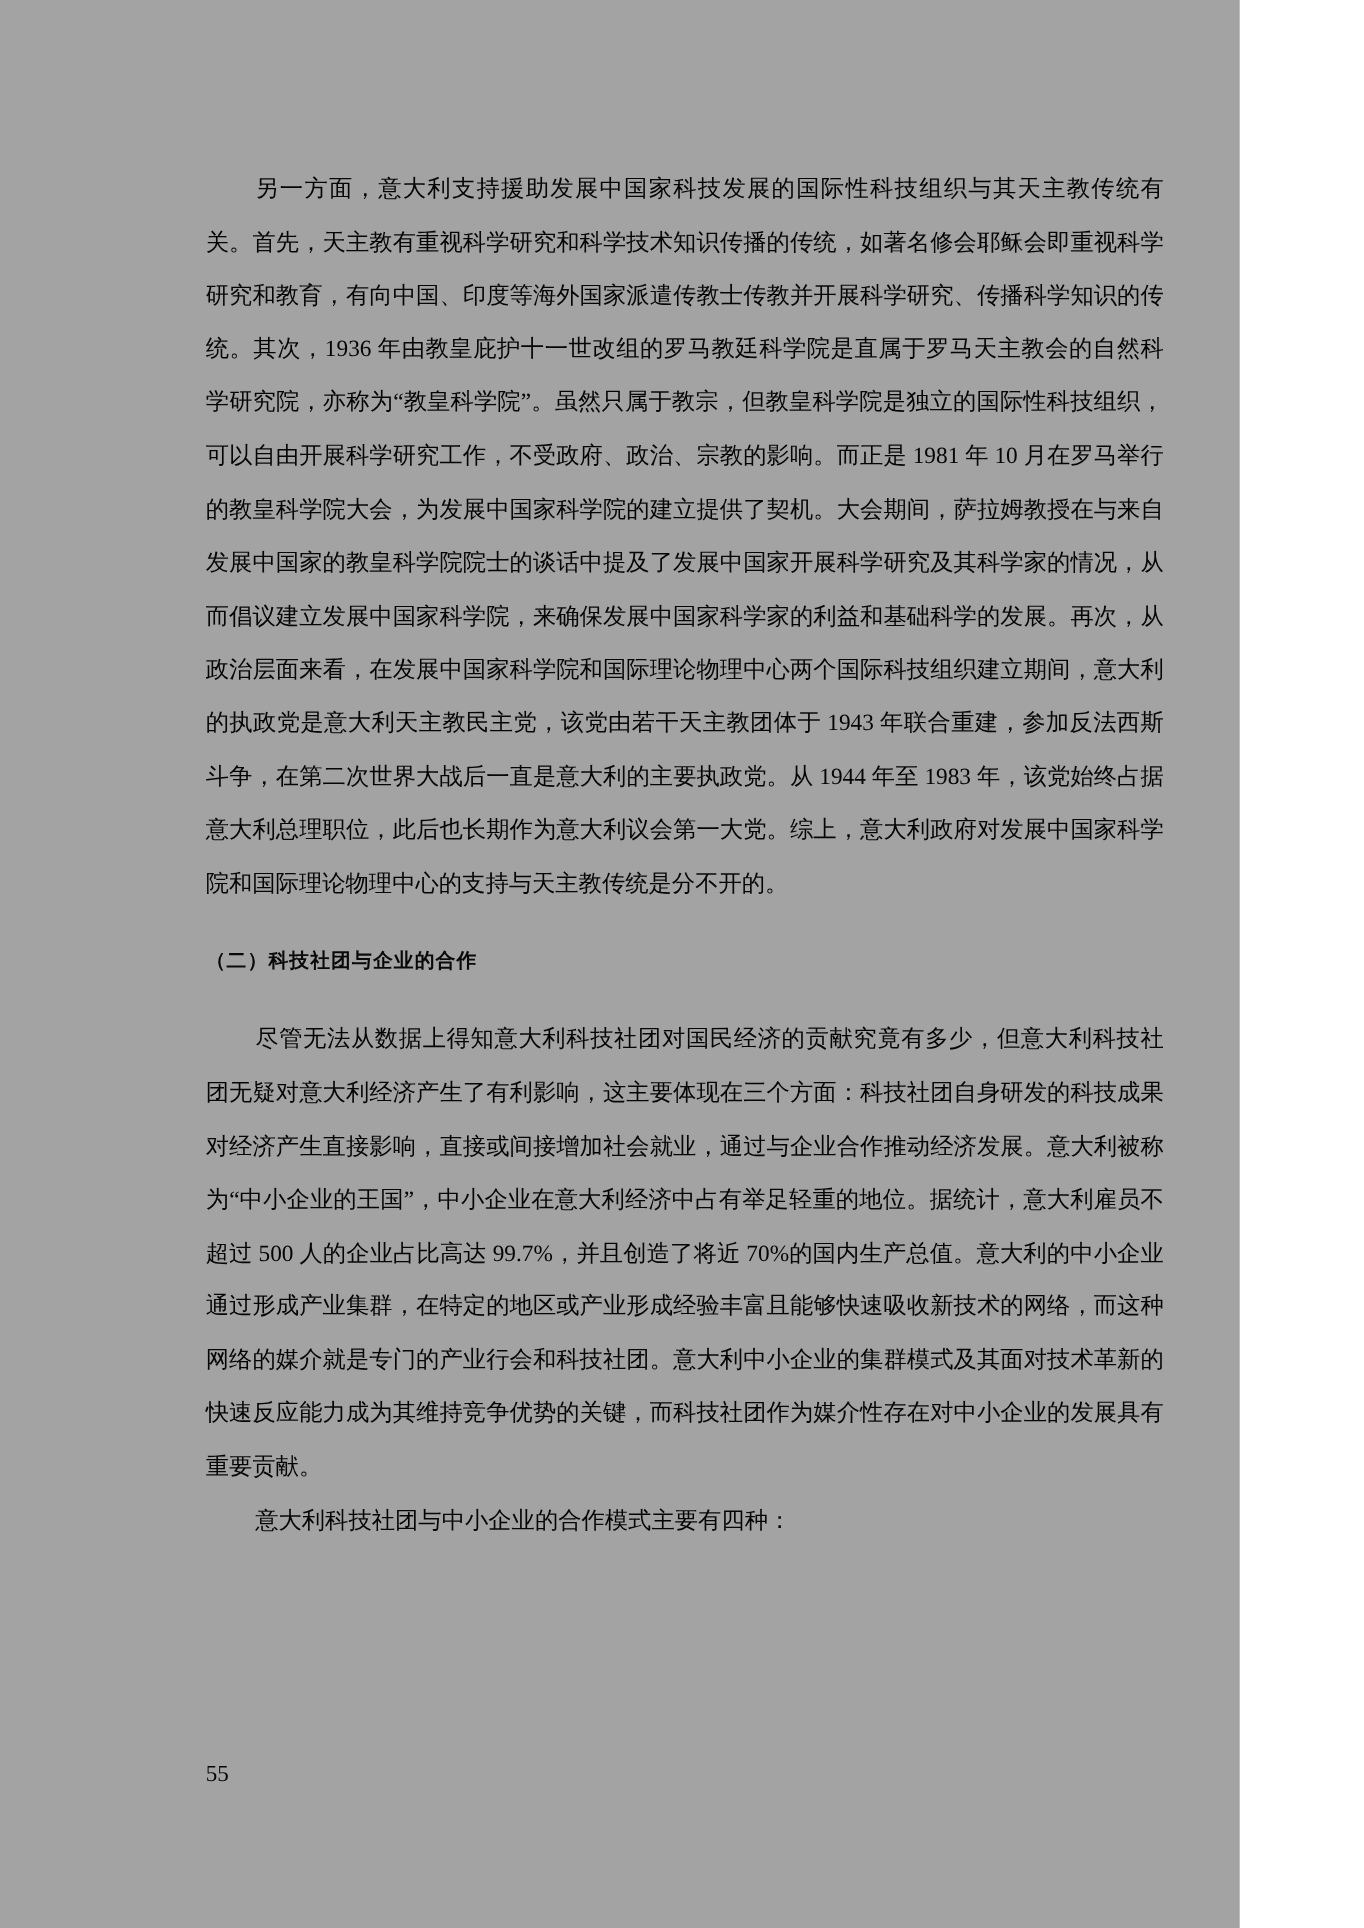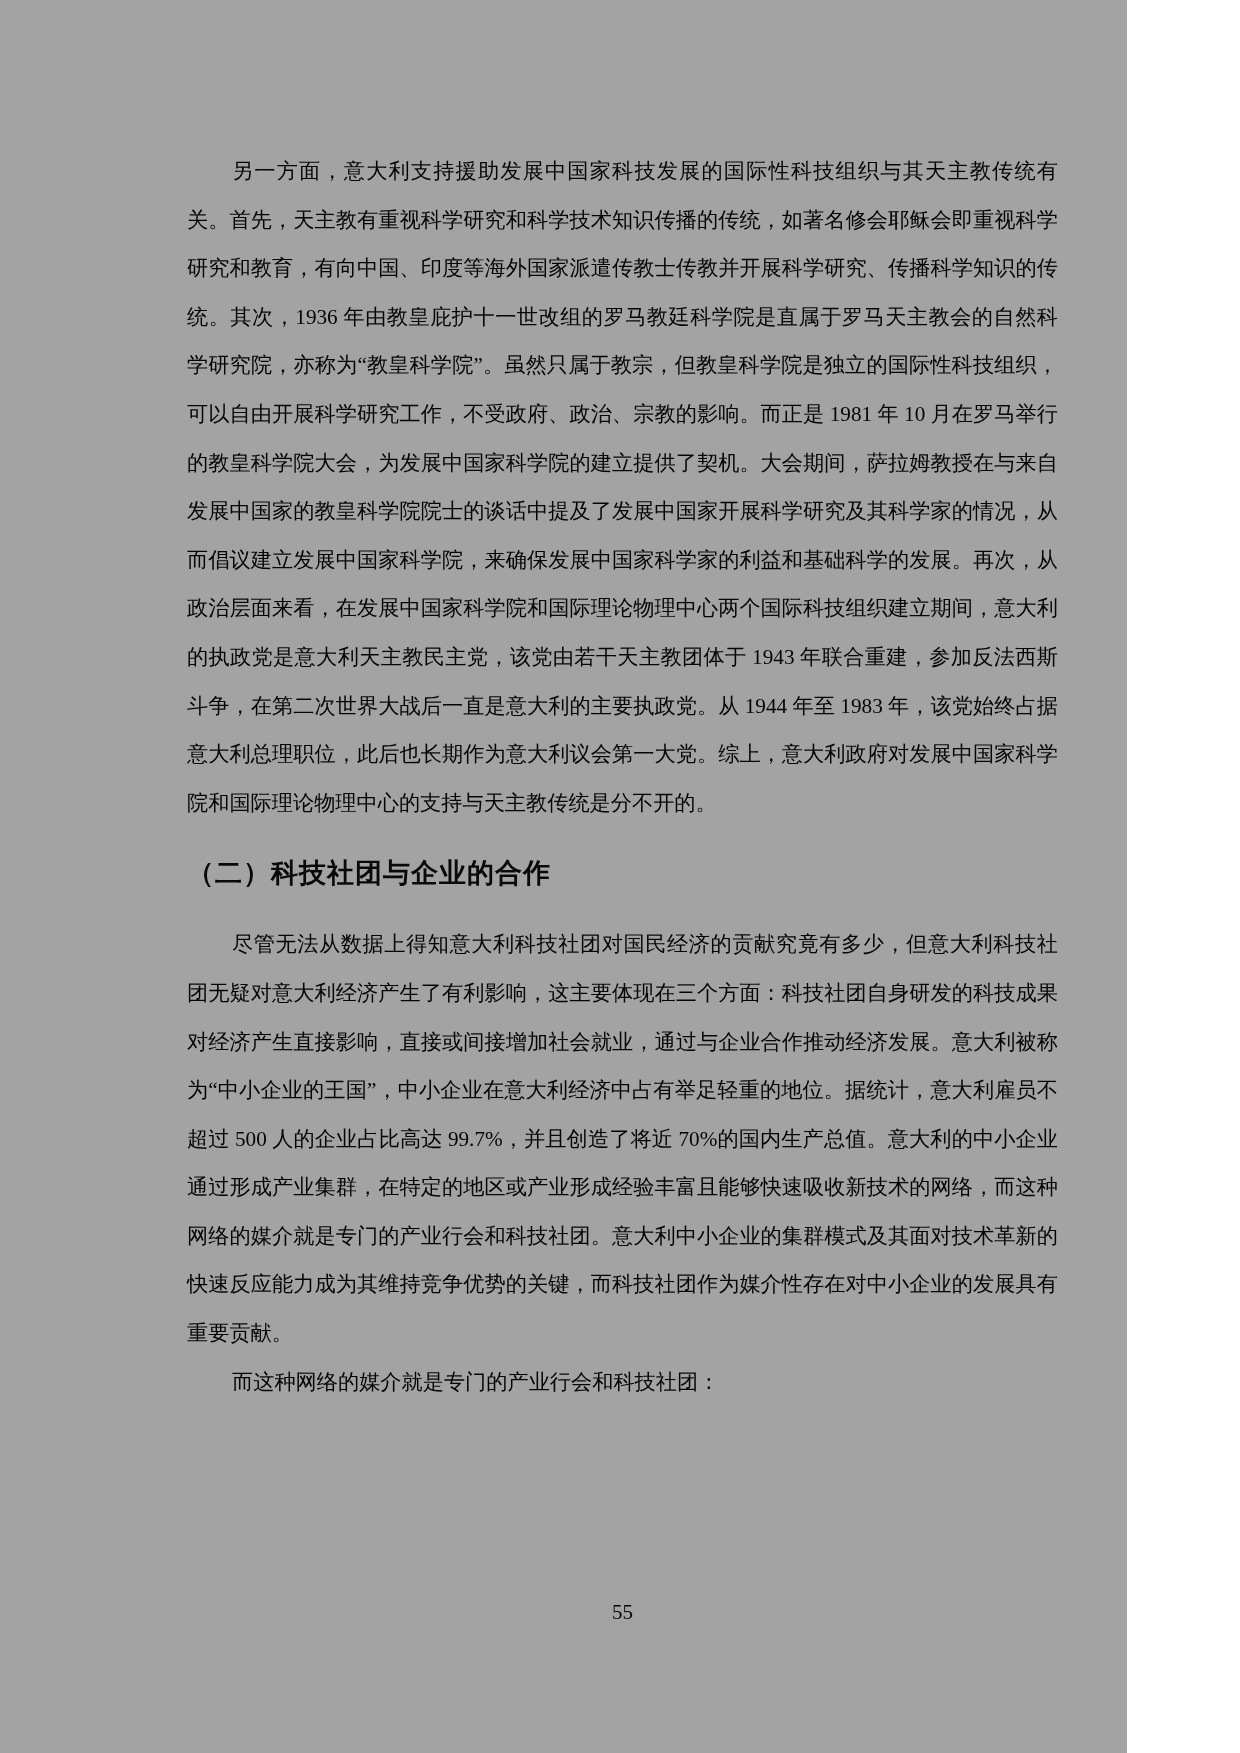--- a/index.html
+++ b/index.html
@@ -30,45 +30,45 @@
     text-justify: inter-ideograph;
     text-indent: 45px;
     word-break: normal;
     overflow-wrap: break-word;
     color: #050505;
   }
   .section-heading {
     margin: 22px 0 22px 0;
     font-family: "Liberation Sans", "DejaVu Sans", sans-serif;
     font-weight: bold;
-    font-size: 27px;
+    font-size: 18px;
     line-height: 49px;
     letter-spacing: 1px;
     color: #090909;
   }
   .page-number {
     position: absolute;
     top: 1599px;
     left: 187px;
     width: 871px;
-    text-align: center;
+    text-align: left;
     font-size: 21px;
     line-height: 26px;
     color: #050505;
   }
 </style>
 </head>
 <body>
 
 <div class="page">
   <div class="page-body">
     <p class="body-para">另一方面，意大利支持援助发展中国家科技发展的国际性科技组织与其天主教传统有关。首先，天主教有重视科学研究和科学技术知识传播的传统，如著名修会耶稣会即重视科学研究和教育，有向中国、印度等海外国家派遣传教士传教并开展科学研究、传播科学知识的传统。其次，1936 年由教皇庇护十一世改组的罗马教廷科学院是直属于罗马天主教会的自然科学研究院，亦称为“教皇科学院”。虽然只属于教宗，但教皇科学院是独立的国际性科技组织，可以自由开展科学研究工作，不受政府、政治、宗教的影响。而正是 1981 年 10 月在罗马举行的教皇科学院大会，为发展中国家科学院的建立提供了契机。大会期间，萨拉姆教授在与来自发展中国家的教皇科学院院士的谈话中提及了发展中国家开展科学研究及其科学家的情况，从而倡议建立发展中国家科学院，来确保发展中国家科学家的利益和基础科学的发展。再次，从政治层面来看，在发展中国家科学院和国际理论物理中心两个国际科技组织建立期间，意大利的执政党是意大利天主教民主党，该党由若干天主教团体于 1943 年联合重建，参加反法西斯斗争，在第二次世界大战后一直是意大利的主要执政党。从 1944 年至 1983 年，该党始终占据意大利总理职位，此后也长期作为意大利议会第一大党。综上，意大利政府对发展中国家科学院和国际理论物理中心的支持与天主教传统是分不开的。</p>
 
     <h2 class="section-heading">（二）科技社团与企业的合作</h2>
 
     <p class="body-para">尽管无法从数据上得知意大利科技社团对国民经济的贡献究竟有多少，但意大利科技社团无疑对意大利经济产生了有利影响，这主要体现在三个方面：科技社团自身研发的科技成果对经济产生直接影响，直接或间接增加社会就业，通过与企业合作推动经济发展。意大利被称为“中小企业的王国”，中小企业在意大利经济中占有举足轻重的地位。据统计，意大利雇员不超过 500 人的企业占比高达 99.7%，并且创造了将近 70%的国内生产总值。意大利的中小企业通过形成产业集群，在特定的地区或产业形成经验丰富且能够快速吸收新技术的网络，而这种网络的媒介就是专门的产业行会和科技社团。意大利中小企业的集群模式及其面对技术革新的快速反应能力成为其维持竞争优势的关键，而科技社团作为媒介性存在对中小企业的发展具有重要贡献。</p>
 
-    <p class="body-para">而这种网络的媒介就是专门的产业行会和科技社团：</p>
+    <p class="body-para">意大利科技社团与中小企业的合作模式主要有四种：</p>
 
   </div>
 
   <div class="page-number">55</div>
 </div>
 
 </body></html>

